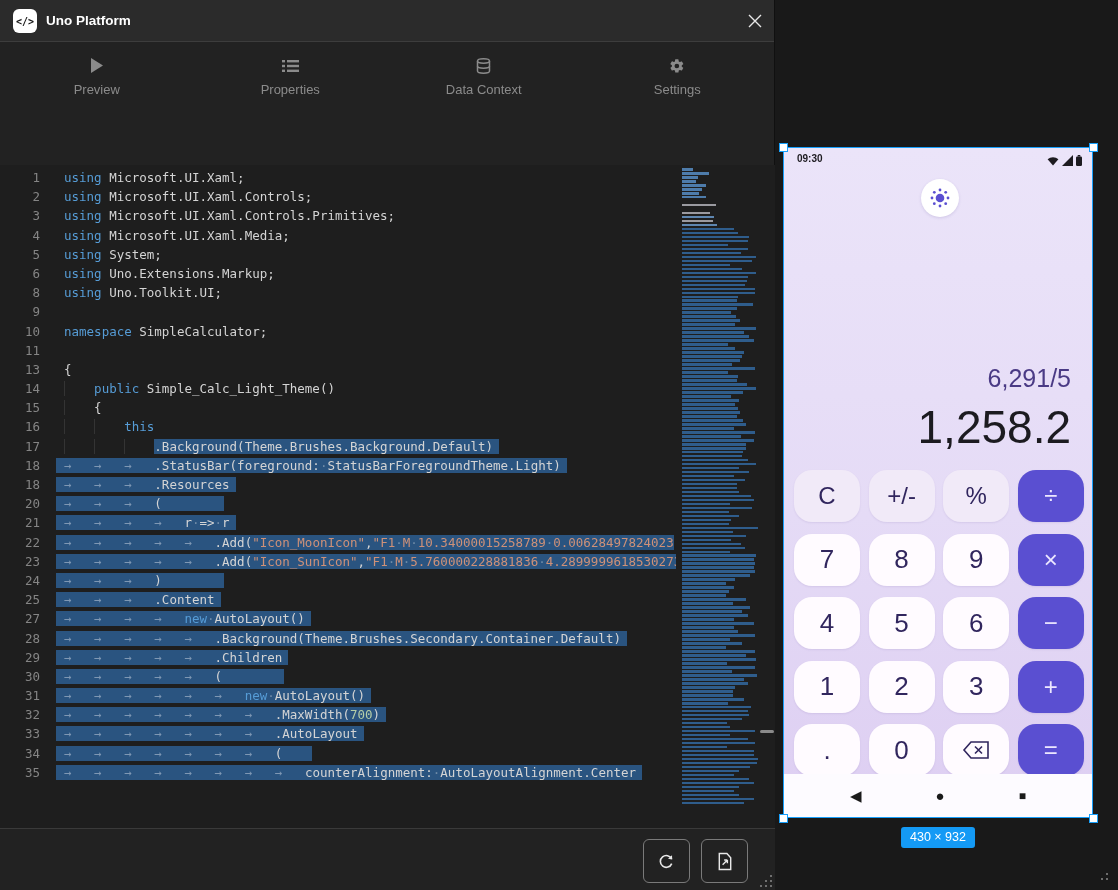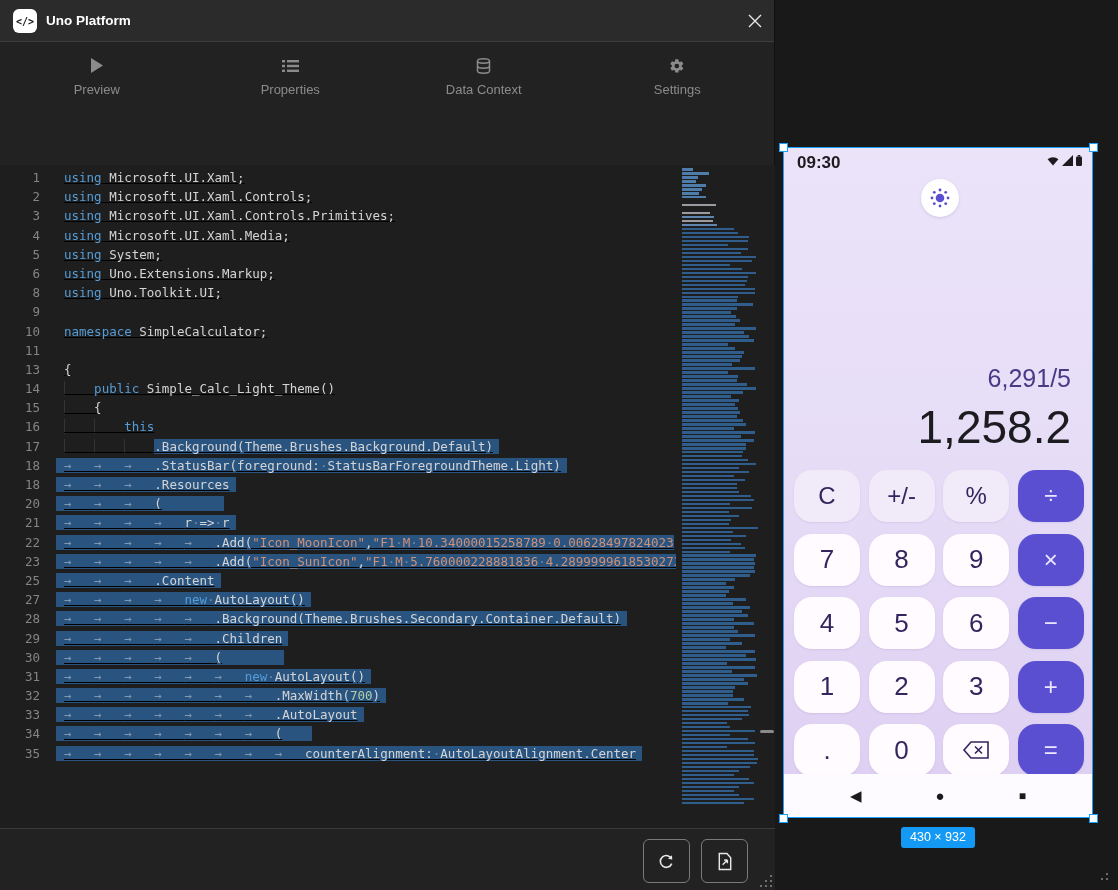--- a/index.html
+++ b/index.html
@@ -37,21 +37,21 @@
   .settings-btn { position:absolute; left:455px; top:117px; width:153px; height:38px;
     border:1px solid #6b6b6b; border-radius:4px; background:transparent; color:#fff; font-size:12.5px;
     font-weight:bold; letter-spacing:.4px; cursor:pointer; font-family:"Liberation Sans",sans-serif; }
 
   
   .editor { position:absolute; left:0; top:165px; width:775px; height:663px; background:#1e1e1e; }
   .code { position:absolute; left:0; top:3px; width:676px; height:660px; overflow:hidden;
     font-family:"DejaVu Sans Mono",monospace; font-size:12.5px; }
   .cl { height:19.2px; line-height:19.2px; white-space:pre; }
   .ln { display:inline-block; width:40px; text-align:right; color:#858585; }
-  .lc { margin-left:24px;text-decoration:underline; }
+  .lc { margin-left:24px; }
   .k { color:#569cd6; } .p { color:#d4d4d4; } .s { color:#ce9178; }
   .n { color:#b5cea8; } .w { color:#6e8aa6; } .t { color:#7e97b3; }
   .sel { background:#2a5480; }
   .sel.lead { margin-left:-8px; padding-left:8px; }
   .ig { box-shadow: inset 1px 0 0 #343434; }
   .minimap { position:absolute; left:682px; top:3px; width:76px; height:652px; overflow:hidden; }
   .mrow { height:2.6px; margin-bottom:1.4px; }
   .scroll-dash { position:absolute; left:760px; top:565px; width:14px; height:3px; background:#8a8a8a; border-radius:2px; }
 
   
@@ -62,21 +62,21 @@
     justify-content:center; cursor:pointer; }
   .grip { position:absolute; width:12px; height:12px; }
   .grip i { position:absolute; width:2px; height:2px; background:#8a8a8a; border-radius:50%; }
 
   
   .canvas { position:absolute; left:776px; top:0; width:342px; height:890px; background:#191919; }
   .phone { position:absolute; left:783px; top:147px; width:310px; height:671px;
     border:1.5px solid #18a0fb; background:linear-gradient(180deg,#ebe4f9 0%,#e5dbf6 55%,#ddcef2 100%);
     overflow:hidden; }
   .handle { position:absolute; width:9px; height:9px; background:#fff; border:1.5px solid #18a0fb; }
-  .stime { position:absolute; left:13px; top:5px; font-size:17px; font-weight:bold; color:#1d1b20; }
+  .stime { position:absolute; left:13px; top:5px; font-size:10px; font-weight:bold; color:#1d1b20; }
   .sicons { position:absolute; right:10px; top:7px; display:flex; gap:3px; align-items:flex-end; color:#1d1b20; }
   .sunbtn { position:absolute; left:137px; top:31px; width:38px; height:38px; border-radius:50%;
     background:#fff; display:flex; align-items:center; justify-content:center; cursor:pointer;
     box-shadow:0 1px 3px rgba(90,70,150,.18); }
   .display { position:absolute; right:21px; top:216px; text-align:right; }
   .expr { font-size:25px; color:#4a3a85; margin-bottom:11px; }
   .result { font-size:46px; color:#1c1b20; line-height:1; }
   .keypad { position:absolute; left:10px; top:322px; width:290px; display:grid;
     grid-template-columns:repeat(4,66px); grid-auto-rows:52px; column-gap:8.6px; row-gap:11.5px; }
   .key { border:none; border-radius:18px; font-family:"Liberation Sans",sans-serif; font-size:26px;
@@ -178,20 +178,21 @@
           <div class="cl"><span class="ln">14</span><span class="lc"><span class="ig">    </span><span class="k">public</span><span class="p"> Simple_Calc_Light_Theme()</span></span></div>
           <div class="cl"><span class="ln">15</span><span class="lc"><span class="ig">    </span><span class="p">{</span></span></div>
           <div class="cl"><span class="ln">16</span><span class="lc"><span class="ig">    </span><span class="ig">    </span><span class="k">this</span></span></div>
           <div class="cl"><span class="ln">17</span><span class="lc"><span class="ig">    </span><span class="ig">    </span><span class="ig">    </span><span class="sel" style="padding-right:6px"><span class="p">.Background(Theme.Brushes.Background.Default)</span></span></span></div>
           <div class="cl"><span class="ln">18</span><span class="lc"><span class="sel lead" style="padding-right:6px"><span class="t">→   </span><span class="t">→   </span><span class="t">→   </span><span class="p">.StatusBar(foreground:</span><span class="w">·</span><span class="p">StatusBarForegroundTheme.Light)</span></span></span></div>
           <div class="cl"><span class="ln">18</span><span class="lc"><span class="sel lead" style="padding-right:6px"><span class="t">→   </span><span class="t">→   </span><span class="t">→   </span><span class="p">.Resources</span></span></span></div>
           <div class="cl"><span class="ln">20</span><span class="lc"><span class="sel lead" style="padding-right:62px"><span class="t">→   </span><span class="t">→   </span><span class="t">→   </span><span class="p">(</span></span></span></div>
           <div class="cl"><span class="ln">21</span><span class="lc"><span class="sel lead" style="padding-right:6px"><span class="t">→   </span><span class="t">→   </span><span class="t">→   </span><span class="t">→   </span><span class="p">r</span><span class="w">·</span><span class="p">=&gt;</span><span class="w">·</span><span class="p">r</span></span></span></div>
           <div class="cl"><span class="ln">22</span><span class="lc"><span class="sel lead" style="padding-right:0px"><span class="t">→   </span><span class="t">→   </span><span class="t">→   </span><span class="t">→   </span><span class="t">→   </span><span class="p">.Add(</span><span class="s">"Icon_MoonIcon"</span><span class="p">,</span><span class="s">"F1</span><span class="w">·</span><span class="s">M</span><span class="w">·</span><span class="s">10.34000015258789</span><span class="w">·</span><span class="s">0.00628497824023</span></span></span></div>
           <div class="cl"><span class="ln">23</span><span class="lc"><span class="sel lead" style="padding-right:0px"><span class="t">→   </span><span class="t">→   </span><span class="t">→   </span><span class="t">→   </span><span class="t">→   </span><span class="p">.Add(</span><span class="s">"Icon_SunIcon"</span><span class="p">,</span><span class="s">"F1</span><span class="w">·</span><span class="s">M</span><span class="w">·</span><span class="s">5.760000228881836</span><span class="w">·</span><span class="s">4.2899999618530273</span></span></span></div>
+          <div class="cl"><span class="ln">24</span><span class="lc"><span class="sel lead" style="padding-right:62px"><span class="t">→   </span><span class="t">→   </span><span class="t">→   </span><span class="p">)</span></span></span></div>
           <div class="cl"><span class="ln">25</span><span class="lc"><span class="sel lead" style="padding-right:6px"><span class="t">→   </span><span class="t">→   </span><span class="t">→   </span><span class="p">.Content</span></span></span></div>
           <div class="cl"><span class="ln">27</span><span class="lc"><span class="sel lead" style="padding-right:6px"><span class="t">→   </span><span class="t">→   </span><span class="t">→   </span><span class="t">→   </span><span class="k">new</span><span class="w">·</span><span class="p">AutoLayout()</span></span></span></div>
           <div class="cl"><span class="ln">28</span><span class="lc"><span class="sel lead" style="padding-right:6px"><span class="t">→   </span><span class="t">→   </span><span class="t">→   </span><span class="t">→   </span><span class="t">→   </span><span class="p">.Background(Theme.Brushes.Secondary.Container.Default)</span></span></span></div>
           <div class="cl"><span class="ln">29</span><span class="lc"><span class="sel lead" style="padding-right:6px"><span class="t">→   </span><span class="t">→   </span><span class="t">→   </span><span class="t">→   </span><span class="t">→   </span><span class="p">.Children</span></span></span></div>
           <div class="cl"><span class="ln">30</span><span class="lc"><span class="sel lead" style="padding-right:62px"><span class="t">→   </span><span class="t">→   </span><span class="t">→   </span><span class="t">→   </span><span class="t">→   </span><span class="p">(</span></span></span></div>
           <div class="cl"><span class="ln">31</span><span class="lc"><span class="sel lead" style="padding-right:6px"><span class="t">→   </span><span class="t">→   </span><span class="t">→   </span><span class="t">→   </span><span class="t">→   </span><span class="t">→   </span><span class="k">new</span><span class="w">·</span><span class="p">AutoLayout()</span></span></span></div>
           <div class="cl"><span class="ln">32</span><span class="lc"><span class="sel lead" style="padding-right:6px"><span class="t">→   </span><span class="t">→   </span><span class="t">→   </span><span class="t">→   </span><span class="t">→   </span><span class="t">→   </span><span class="t">→   </span><span class="p">.MaxWidth(</span><span class="n">700</span><span class="p">)</span></span></span></div>
           <div class="cl"><span class="ln">33</span><span class="lc"><span class="sel lead" style="padding-right:6px"><span class="t">→   </span><span class="t">→   </span><span class="t">→   </span><span class="t">→   </span><span class="t">→   </span><span class="t">→   </span><span class="t">→   </span><span class="p">.AutoLayout</span></span></span></div>
           <div class="cl"><span class="ln">34</span><span class="lc"><span class="sel lead" style="padding-right:30px"><span class="t">→   </span><span class="t">→   </span><span class="t">→   </span><span class="t">→   </span><span class="t">→   </span><span class="t">→   </span><span class="t">→   </span><span class="p">(</span></span></span></div>
           <div class="cl"><span class="ln">35</span><span class="lc"><span class="sel lead" style="padding-right:6px"><span class="t">→   </span><span class="t">→   </span><span class="t">→   </span><span class="t">→   </span><span class="t">→   </span><span class="t">→   </span><span class="t">→   </span><span class="t">→   </span><span class="p">counterAlignment:</span><span class="w">·</span><span class="p">AutoLayoutAlignment.Center</span></span></span></div>

